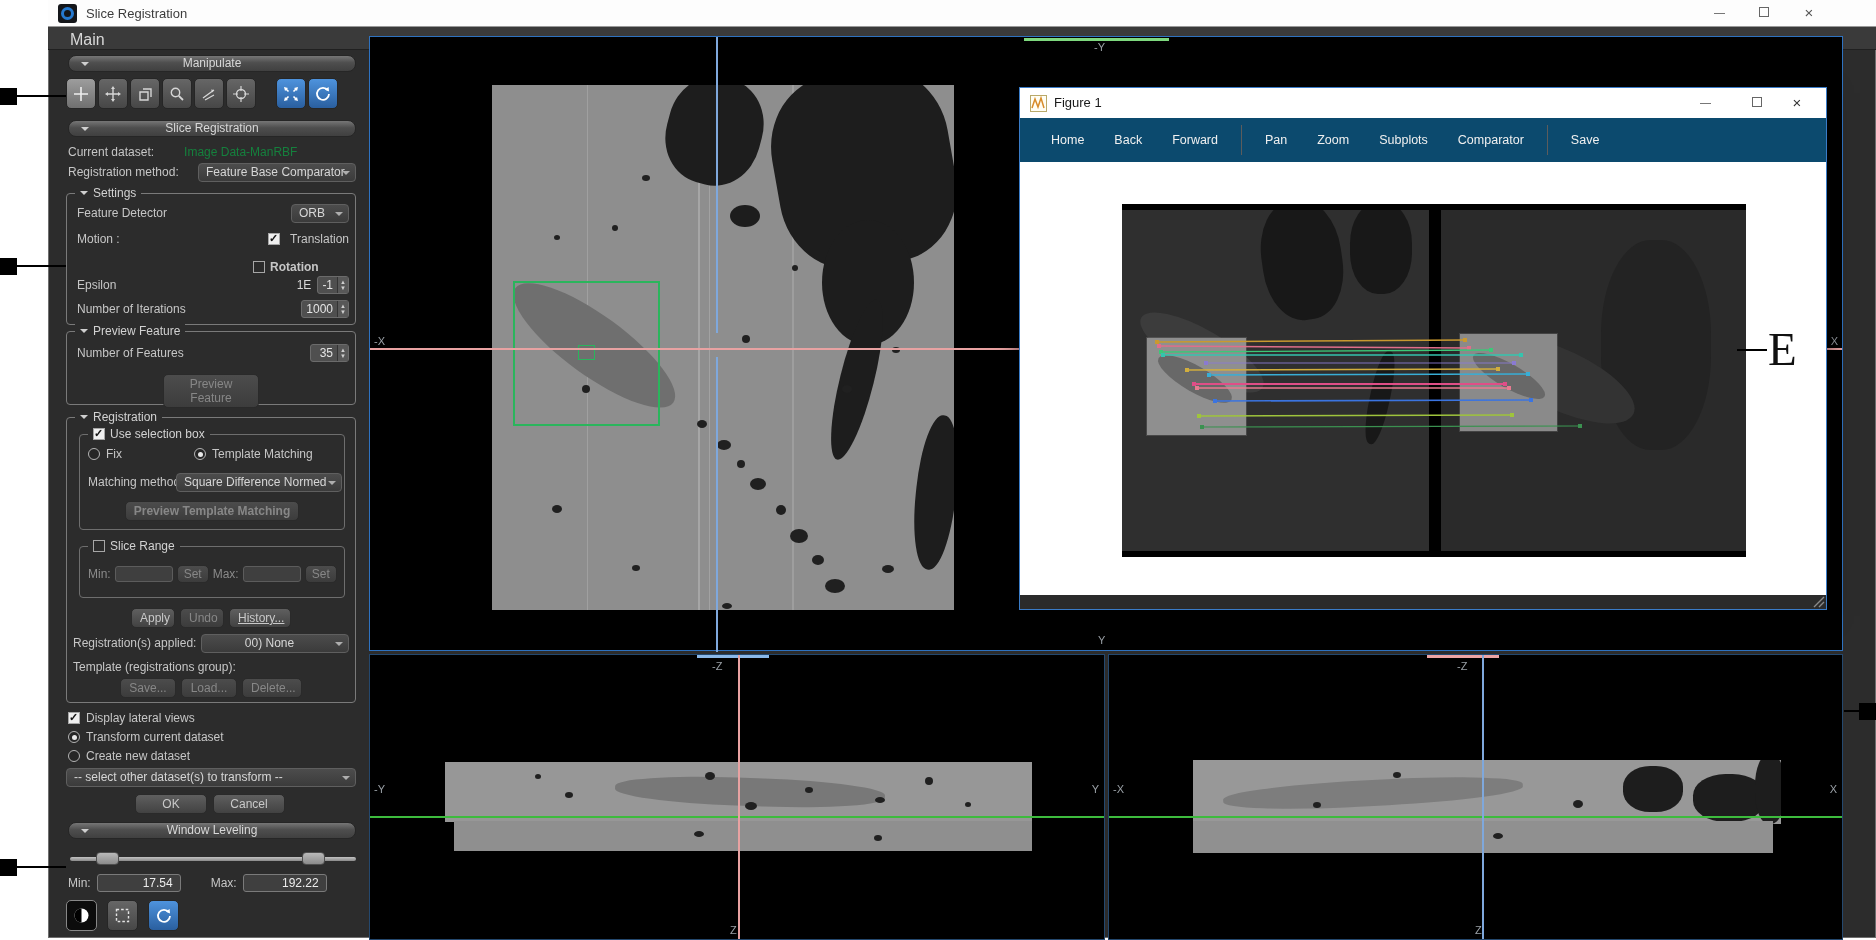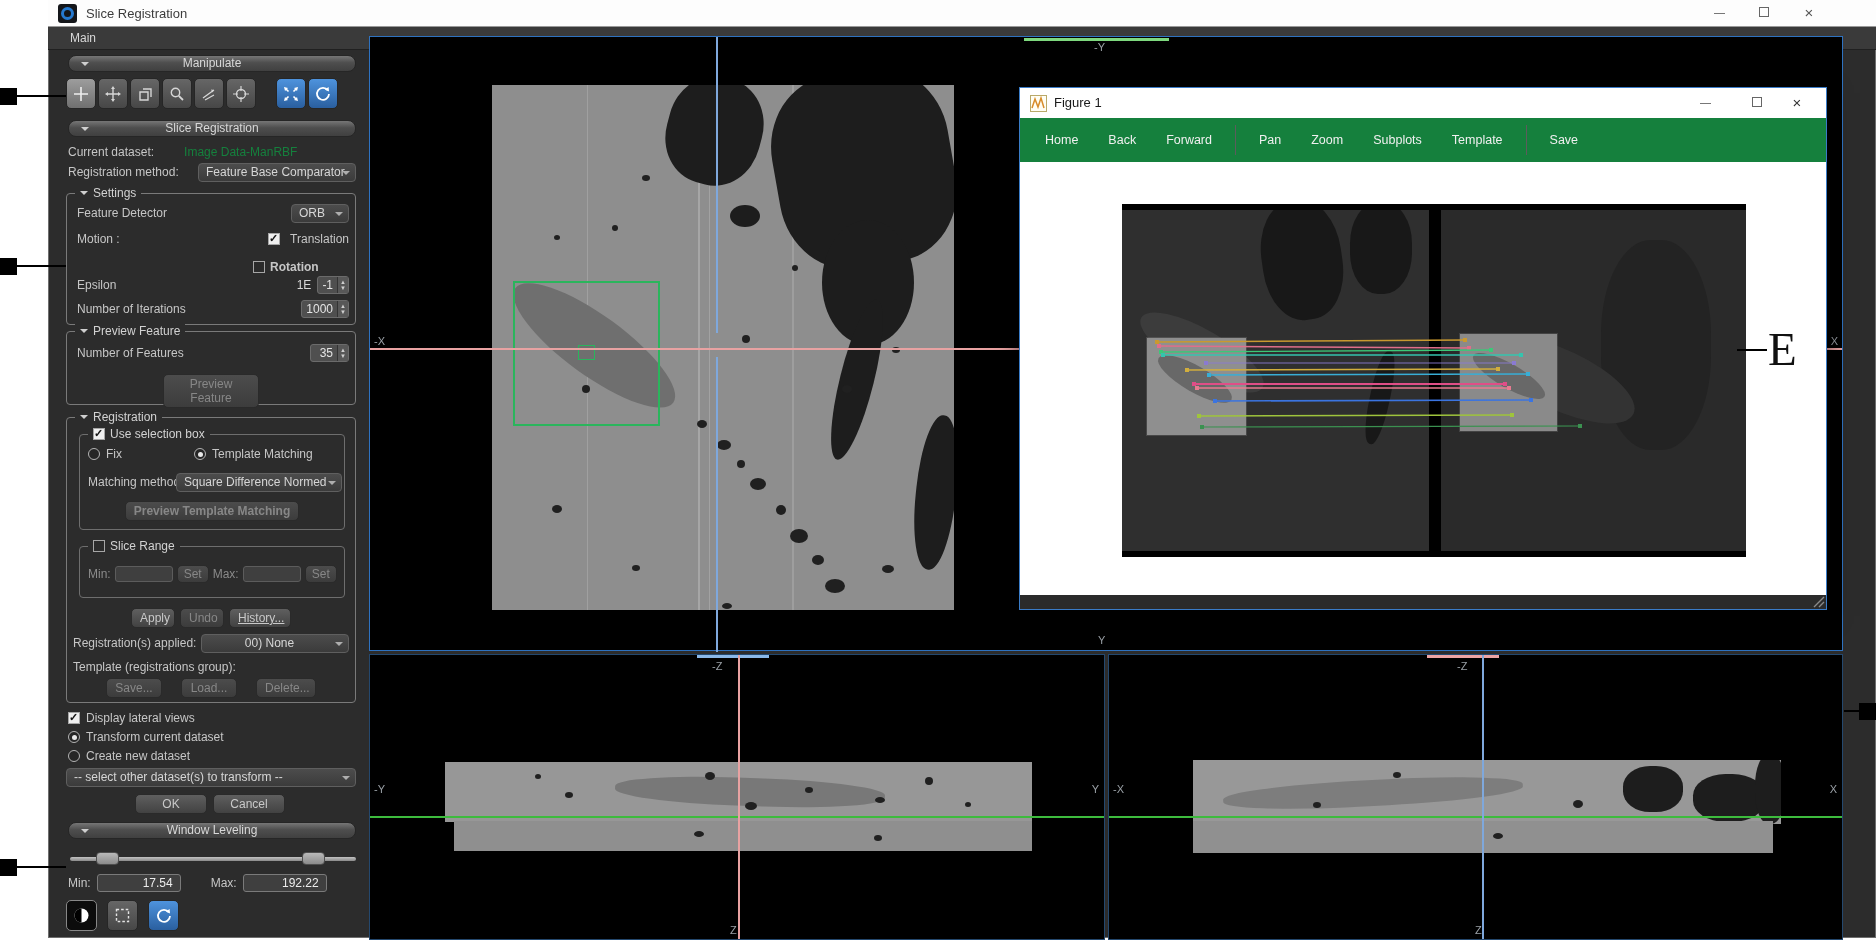--- a/index.html
+++ b/index.html
@@ -9,21 +9,21 @@
   
   .titlebar { position:absolute; left:48px; top:0; width:1828px; height:27px; background:#fdfdfd; border-bottom:1px solid #999; }
   .appicon { position:absolute; left:10px; top:4px; width:19px; height:19px; background:#14161a; border-radius:3px; }
   .appicon::after { content:""; position:absolute; inset:3px; border:3px solid #2579cf; border-radius:50%; }
   .title-text { position:absolute; left:38px; top:6px; font-size:13px; color:#3c3c3c; }
   .winbtn { position:absolute; top:0; width:30px; height:26px; text-align:center; line-height:26px; color:#555; font-size:13px; }
   .winbtn .sq { display:inline-block; width:10px; height:10px; border:1.2px solid #666; }
   .winbtn .bar { display:inline-block; width:11px; height:1.5px; background:#777; vertical-align:middle; }
   
   .menubar { position:absolute; left:48px; top:27px; width:1828px; height:23px; background:#3a3a3a; border-bottom:1px solid #202020; }
-  .menubar .mi { position:absolute; left:22px; top:4px; font-size:12px; color:#d8d8d8; }
+  .menubar .mi { position:absolute; left:22px; top:4px; font-size:16px; color:#d8d8d8; }
   
   .sidebar { position:absolute; left:60px; top:55px; width:300px; height:882px; font-size:12px; color:#c6c6c6; }
   .hdr { position:absolute; left:8px; right:4px; height:17px; border:1px solid #262626; border-radius:8px;
          background:linear-gradient(#767676,#4e4e4e 45%,#404040); text-align:center; line-height:15px; color:#d8d8d8; }
   .hdr .tri { position:absolute; left:12px; top:6px; width:0; height:0; border:4px solid transparent; border-top-color:#cfcfcf; }
   .tbtn { width:30px; height:31px; border-radius:5px; border:1px solid #262626; background:linear-gradient(#666,#474747);
           display:flex; align-items:center; justify-content:center; margin-right:2px; }
   .tbtn.active { background:linear-gradient(#9d9d9d,#707070); }
   .tbtn.blue { background:linear-gradient(#4e93dd,#2a5f9f); }
   .btn { display:inline-block; border:1px solid #2a2a2a; border-radius:5px; background:linear-gradient(#5f5f5f,#424242);
@@ -54,21 +54,21 @@
   .vp { position:absolute; background:#000; }
   .ax { position:absolute; color:#9aa0a6; font-size:11px; }
   .blob { position:absolute; background:#1d1d1d; border-radius:45%; }
   .dot { position:absolute; background:#202020; border-radius:50%; }
   .streak { position:absolute; top:0; bottom:0; }
   
   .figwin { position:absolute; left:1019px; top:87px; width:808px; height:523px; background:#fff; border:1px solid #3a7cc8;
             box-shadow:0 6px 22px rgba(0,0,0,0.55); }
   .fig-titlebar { position:absolute; left:0; top:0; right:0; height:30px; background:#fff; }
   .fig-title { position:absolute; left:34px; top:7px; font-size:13px; color:#1a1a1a; }
-  .fig-toolbar { position:absolute; left:0; top:30px; right:0; height:44px; background:#15803d; display:flex; align-items:center; padding-left:10px; }
+  .fig-toolbar { position:absolute; left:0; top:30px; right:0; height:44px; background:#0c4a6e; display:flex; align-items:center; padding-left:16px; }
   .ftb { padding:0 15px; font-size:12.5px; color:#f0f0f0; }
   .fsep { width:1px; height:30px; background:#5c5c5c; margin:0 8px; }
   .fig-canvas { position:absolute; left:0; top:74px; right:0; bottom:14px; background:#fff; }
   .fig-status { position:absolute; left:0; bottom:0; right:0; height:14px; background:#2b2b2b; }
   .fig-img { position:absolute; left:102px; top:42px; width:624px; height:353px; background:#000; }
   .fig-half { position:absolute; top:6px; bottom:6px; overflow:hidden; }
   .patch { position:absolute; background:#8f8f8f; box-shadow:0 0 0 1px rgba(255,255,255,0.12); }
   .mini-needle { position:absolute; background:#686868; border-radius:50%; }
   
   .ann-sq { position:absolute; width:17px; height:17px; background:#000; z-index:60; }
@@ -280,21 +280,21 @@
 
       <div class="rowf" style="top:218px; left:6px; right:6px;">
         <span class="lbl">Registration(s) applied:</span>
         <span class="dd" style="position:absolute; left:128px; right:0;text-align:center;">00) None</span>
       </div>
 
       <div class="rowf" style="top:242px; left:6px;">
         <span class="lbl">Template (registrations group):</span>
       </div>
 
-      <div class="rowf" style="top:260px; left:0; right:0; justify-content:center; gap:19px;">
+      <div class="rowf" style="top:260px; left:0; right:0; justify-content:center; gap:5px;">
         <span class="btn dis" style="width:56px;">Save...</span>
         <span class="btn dis" style="width:56px;">Load...</span>
         <span class="btn dis" style="width:60px;">Delete...</span>
       </div>
     </div>
 
     <div class="rowf" style="top:656px; left:8px;">
       <span class="cb on"></span>
       <span class="lbl" style="margin-left:6px;">Display lateral views</span>
     </div>
@@ -462,21 +462,21 @@
       <div class="winbtn" style="left:762px; top:2px; font-size:15px; color:#333;">×</div>
     </div>
     <div class="fig-toolbar">
       <span class="ftb">Home</span>
       <span class="ftb">Back</span>
       <span class="ftb">Forward</span>
       <span class="fsep"></span>
       <span class="ftb">Pan</span>
       <span class="ftb">Zoom</span>
       <span class="ftb">Subplots</span>
-      <span class="ftb">Template</span>
+      <span class="ftb">Comparator</span>
       <span class="fsep"></span>
       <span class="ftb">Save</span>
     </div>
     <div class="fig-canvas">
       <div class="fig-img">
 
         <div class="fig-half" style="left:0; width:307px; background:#2f2f2f;">
           <div class="blob" style="left:140px; top:-10px; width:80px; height:120px; background:#181818; transform:rotate(-8deg);"></div>
           <div class="blob" style="left:228px; top:-8px; width:62px; height:92px; background:#181818;"></div>
           <div class="blob" style="left:248px; top:140px; width:20px; height:95px; background:#181818; transform:rotate(12deg);"></div>

